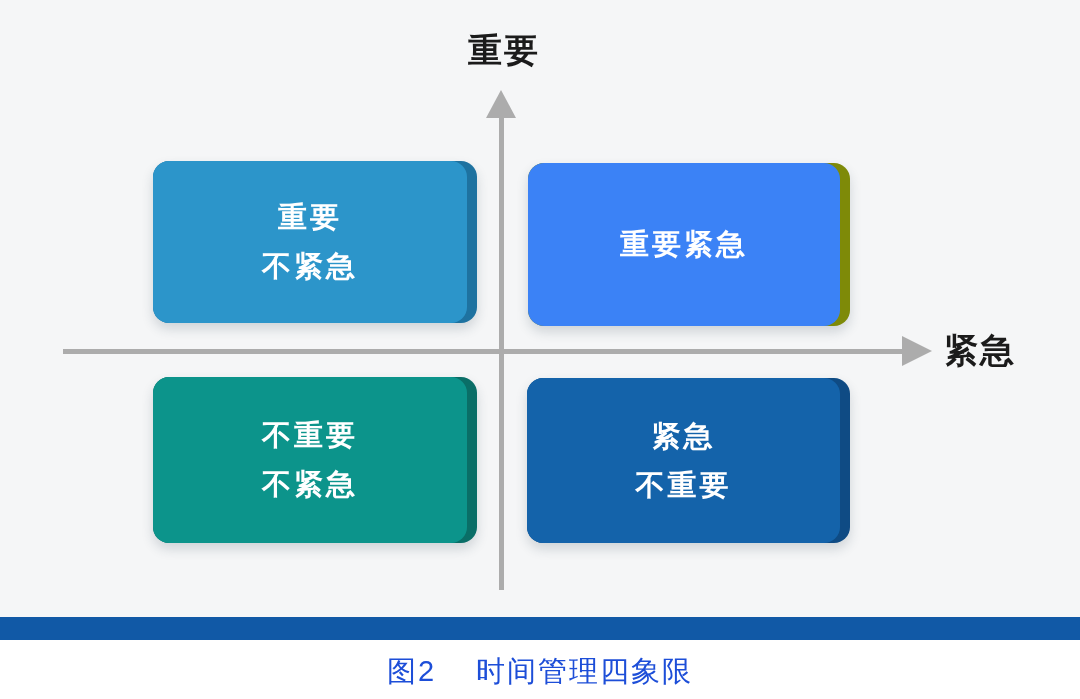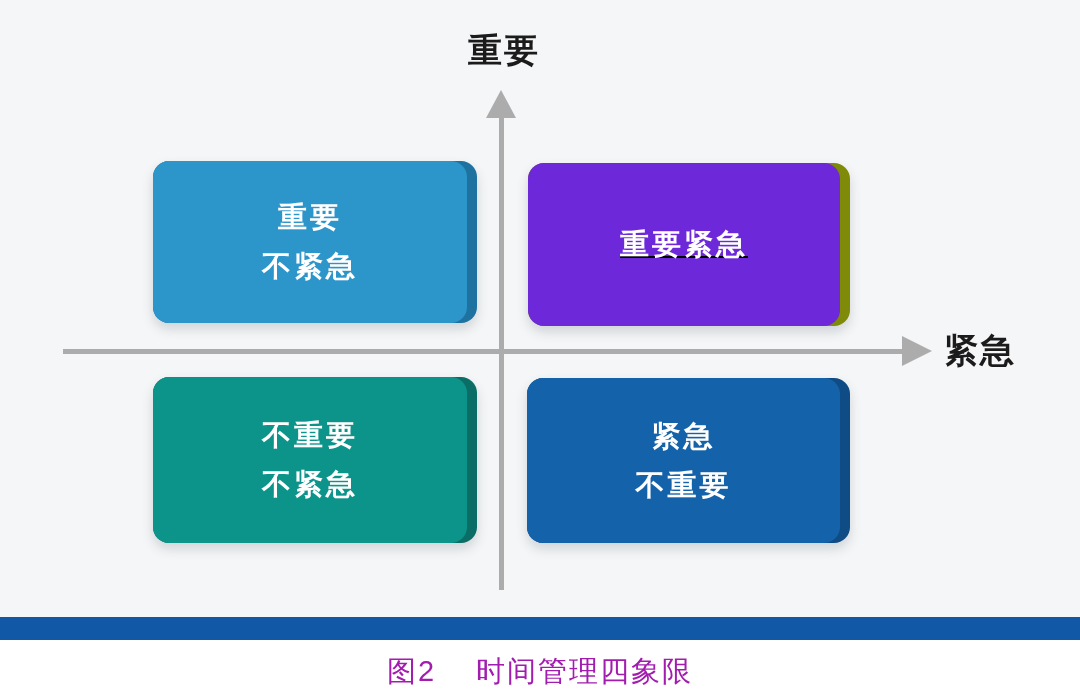--- a/index.html
+++ b/index.html
@@ -91,21 +91,21 @@
     left: 0; top: 617px;
     width: 1080px; height: 23px;
   }
   .caption {
     position: absolute;
     left: 0; top: 652px;
     width: 1080px;
     text-align: center;
     font-size: 29px;
     font-weight: 500;
-    color: #a21caf;
+    color: #1d4ed8;
     letter-spacing: 2px;
   }
   .caption .fig-label { margin-right: 40px; }
 </style>
 </head>
 <body>
 
 <div class="stage">
 
   <div class="plot-bg" style="background-color: rgb(245, 246, 247);"></div>
@@ -119,21 +119,21 @@
   <div class="axis-label axis-label-x">紧急</div>
 
   <div class="quadrant q-tl" style="background-color: rgb(30, 114, 160);">
     <div class="surface" style="background-color: rgb(44, 149, 202);">
       <div class="qline">重要</div>
       <div class="qline">不紧急</div>
     </div>
   </div>
 
   <div class="quadrant q-tr" style="background-color: rgb(126, 138, 8);">
-    <div class="surface" style="background-color: #6d28d9; text-decoration: underline;">
+    <div class="surface" style="background-color: #3b82f6;">
       <div class="qline">重要紧急</div>
     </div>
   </div>
 
   <div class="quadrant q-bl" style="background-color: rgb(10, 110, 103);">
     <div class="surface" style="background-color: rgb(12, 148, 139);">
       <div class="qline">不重要</div>
       <div class="qline">不紧急</div>
     </div>
   </div>

